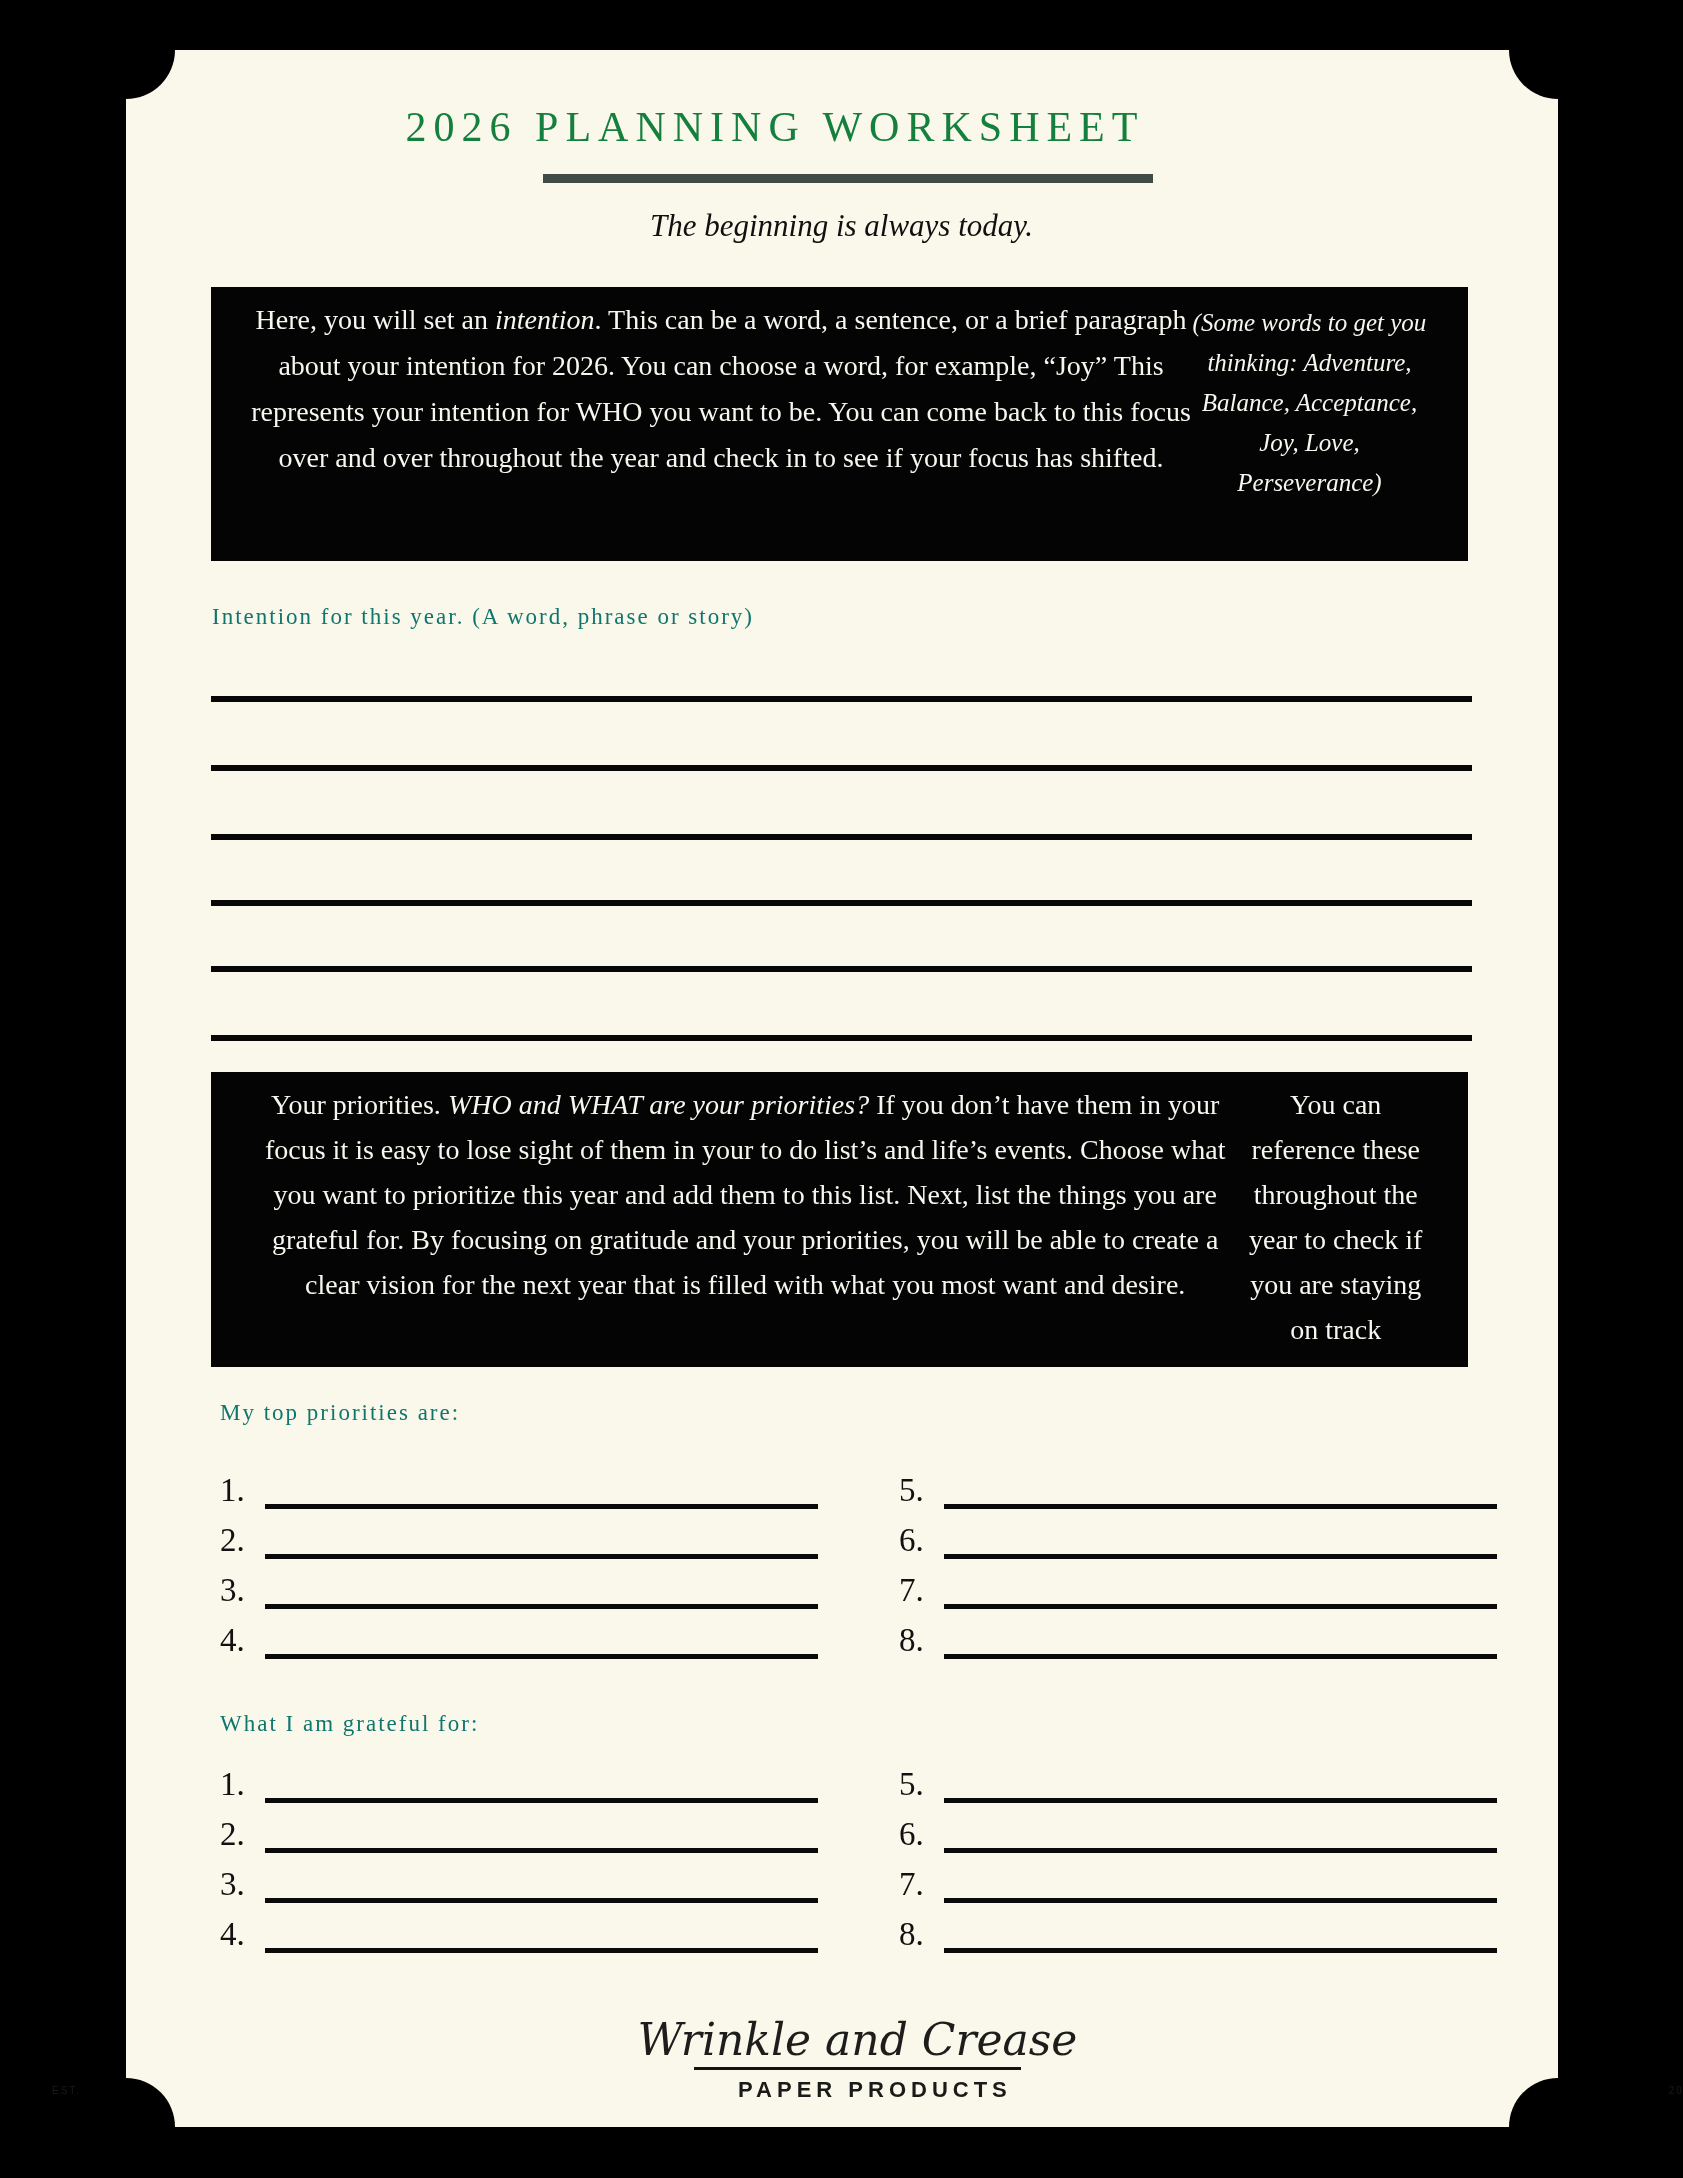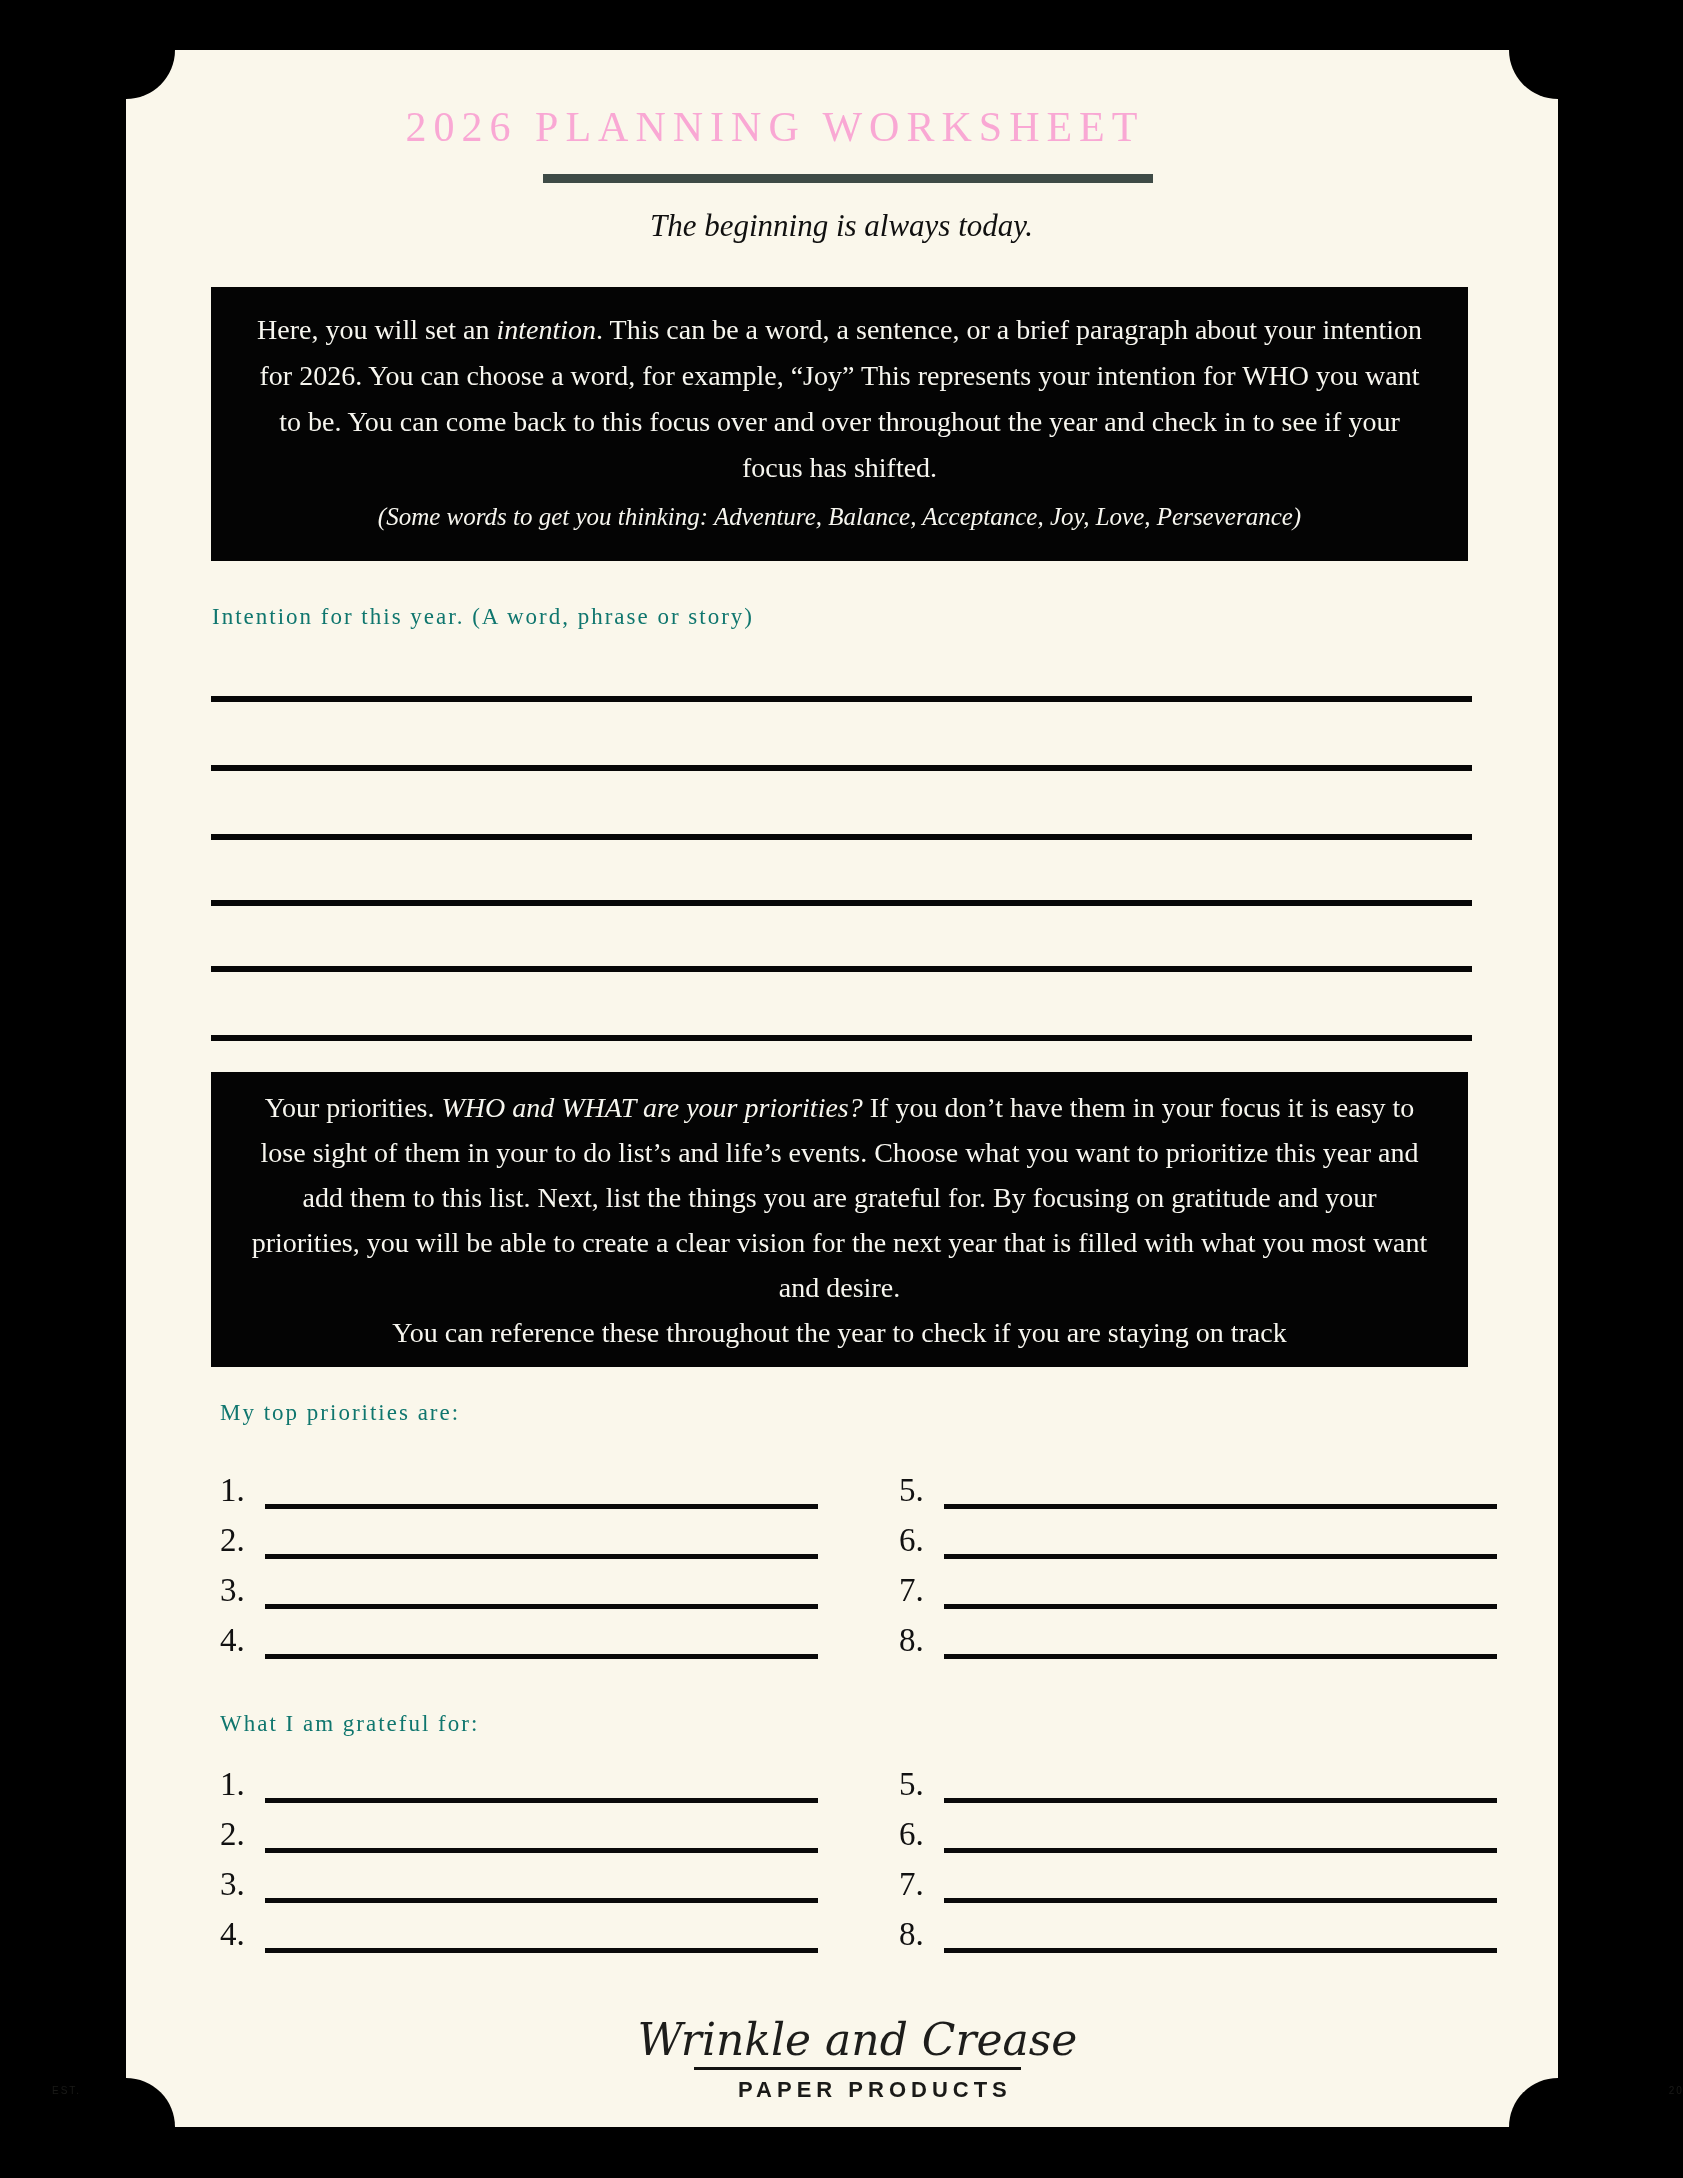--- a/index.html
+++ b/index.html
@@ -18,38 +18,38 @@
   
   .notch{position:absolute;width:49px;height:49px;background:#000000;}
   .notch.tl{left:126px;top:50px;border-radius:0 0 100% 0;}
   .notch.tr{left:1509px;top:50px;border-radius:0 0 0 100%;}
   .notch.bl{left:126px;top:2078px;border-radius:0 100% 0 0;}
   .notch.br{left:1509px;top:2078px;border-radius:100% 0 0 0;}
 
   .title{
     position:absolute;top:103px;left:0;width:1550px;
     text-align:center;
-    font-size:42px;letter-spacing:7px;color:#f9a8d4;
+    font-size:42px;letter-spacing:7px;color:#15803d;
     font-weight:400;
   }
   .title-bar{
     position:absolute;top:174px;left:543px;width:610px;height:9px;
     background:#3e4b46;
   }
   .subtitle{
     position:absolute;top:208px;left:0;width:1683px;
     text-align:center;font-style:italic;
     font-size:31px;color:#101010;
   }
 
   .black-box{
     position:absolute;left:211px;width:1257px;
     background:#040404;color:#f7f6ef;
     box-sizing:border-box;
-    display:flex;flex-direction:column;justify-content:center;
+    display:flex;justify-content:center;
     text-align:center;
   }
   .box-intro{top:287px;height:274px;padding:10px 40px;}
   .box-priorities{top:1072px;height:295px;padding:10px 38px;}
   .box-text{margin:0;font-size:28px;line-height:46px;}
   .box-priorities .box-text{line-height:45px;}
   .box-note{margin:6px 0 5px 0;font-size:25px;line-height:40px;font-style:italic;}
   .box-footer{margin:0;font-size:28px;line-height:45px;}
 
   .section-label{

